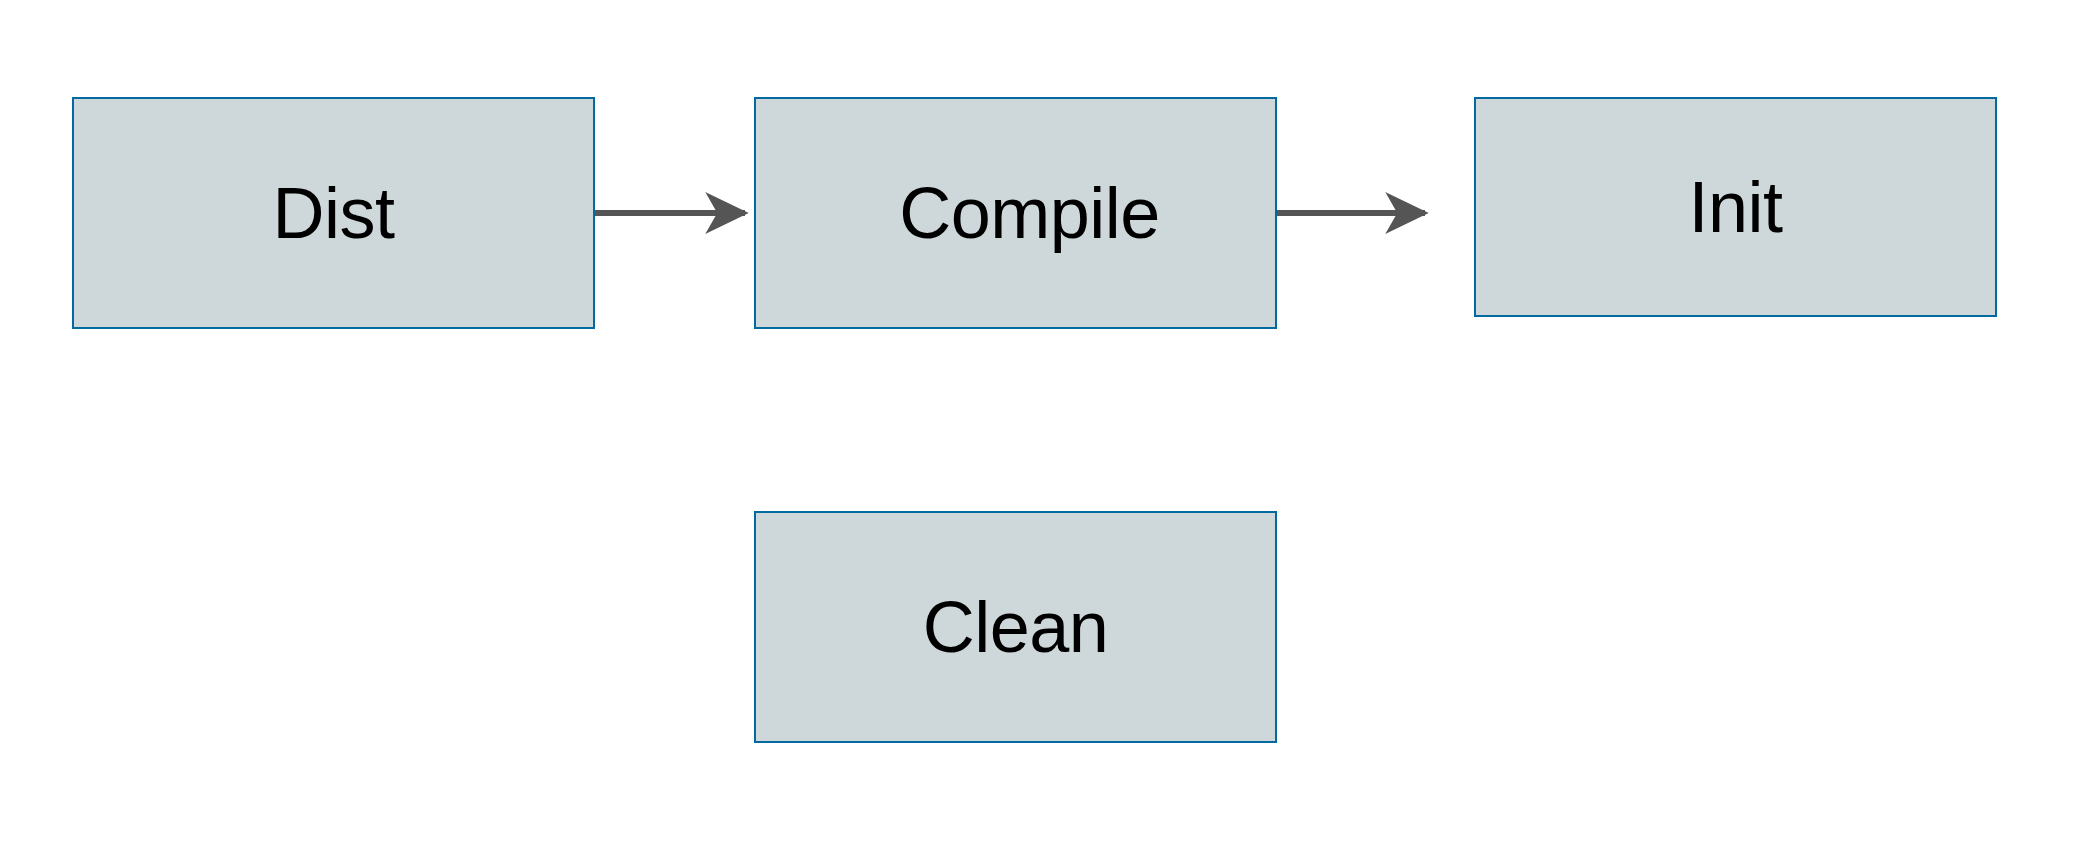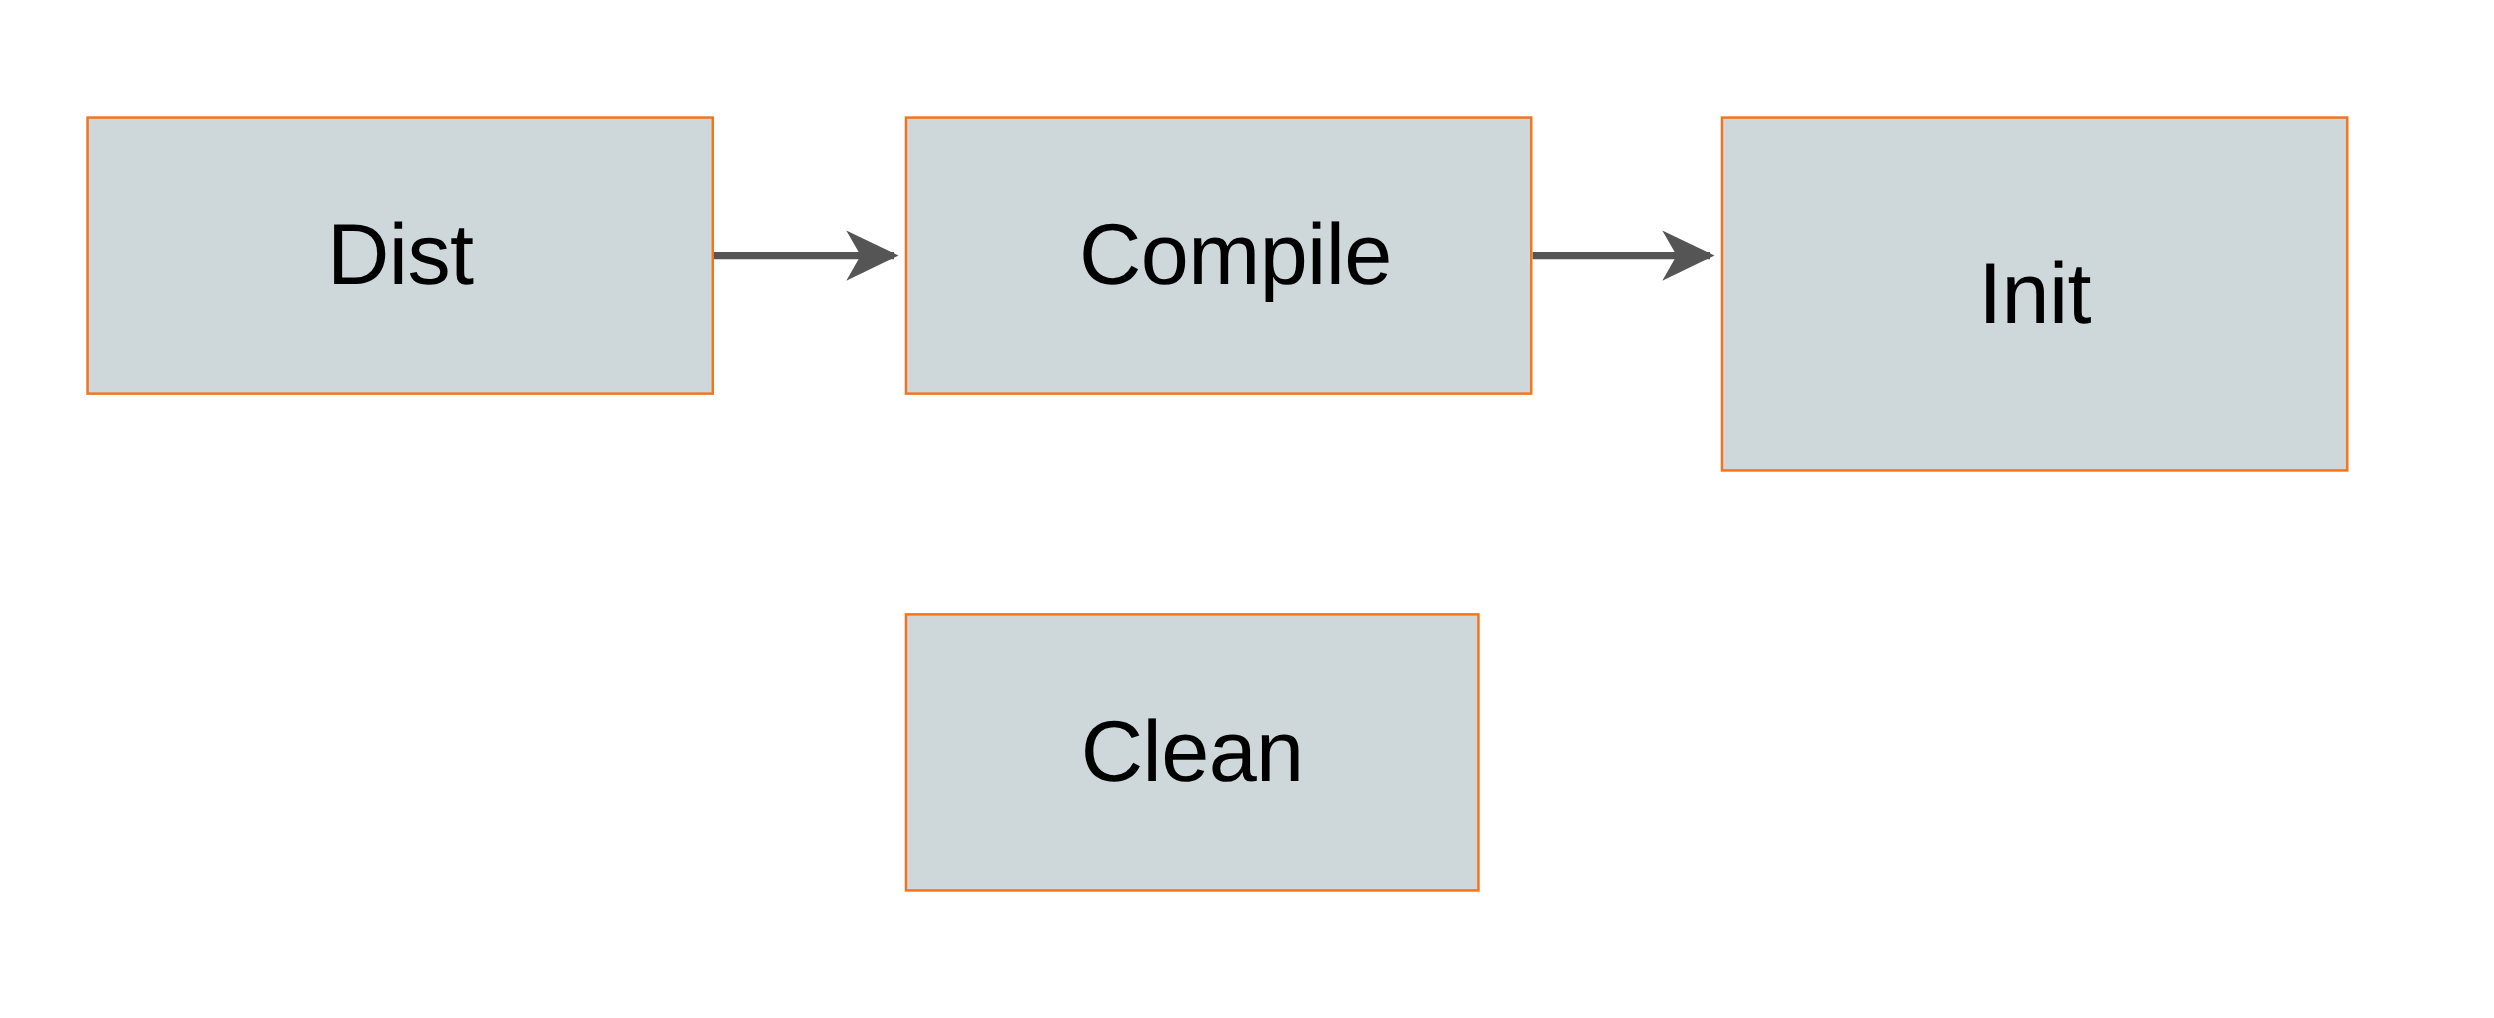--- a/index.html
+++ b/index.html
@@ -15,21 +15,21 @@
     position: relative;
     width: 2078px;
     height: 848px;
     background: #ffffff;
     overflow: hidden;
   }
   .node {
     position: absolute;
     box-sizing: border-box;
     background: #ced7da;
-    border: 2px solid #f97316;
+    border: 2px solid #0369a1;
     display: flex;
     align-items: center;
     justify-content: center;
   }
   .node-label {
     font-family: "Liberation Sans", sans-serif;
     font-size: 72px;
     font-weight: 400;
     line-height: 1;
     color: #000000;
@@ -68,21 +68,21 @@
   <div class="edge-hit" style="left:1277px; top:200px; width:157px;"></div>
 
   <div class="node" style="left:72px; top:97px; width:523px; height:232px;">
     <span class="node-label">Dist</span>
   </div>
 
   <div class="node" style="left:754px; top:97px; width:523px; height:232px;padding-left:28px;">
     <span class="node-label">Compile</span>
   </div>
 
-  <div class="node" style="left:1434px; top:97px; width:523px; height:296px;justify-content:center;">
+  <div class="node" style="left:1474px; top:97px; width:523px; height:220px;justify-content:center;">
     <span class="node-label">Init</span>
   </div>
 
-  <div class="node" style="left:754px; top:511px; width:479px; height:232px;">
+  <div class="node" style="left:754px; top:511px; width:523px; height:232px;">
     <span class="node-label">Clean</span>
   </div>
 
 </div>
 
 </body></html>

